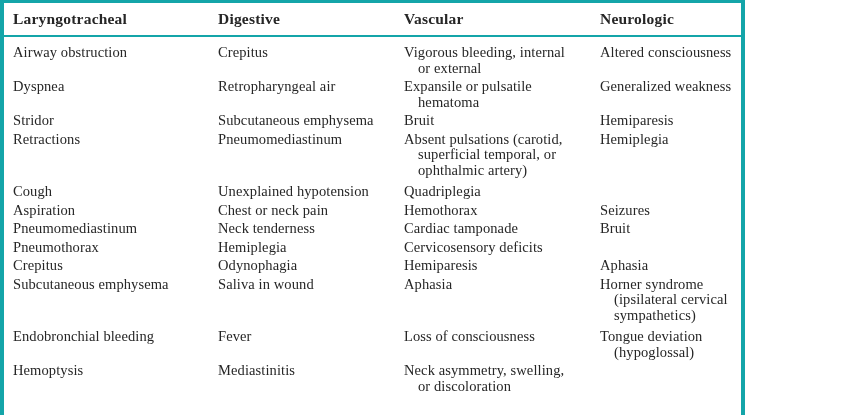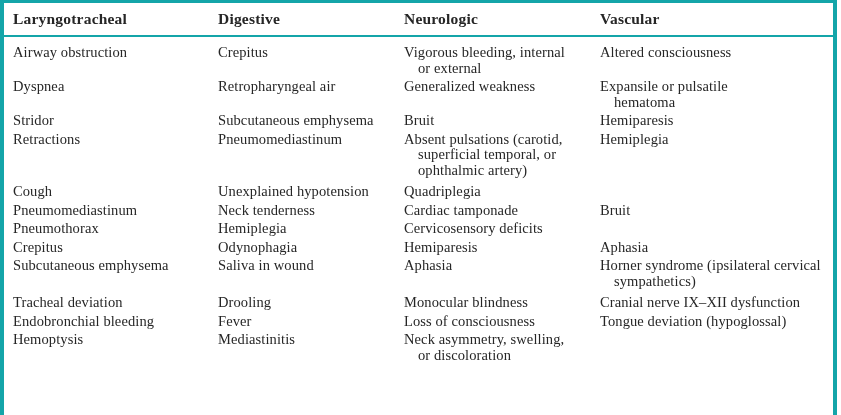--- a/index.html
+++ b/index.html
@@ -1,18 +1,18 @@
 <!DOCTYPE html>
 <html style="--accent: #14a5a9; --ink: #262626;"><head>
 <meta charset="utf-8">
 <style>
   :root { --accent: #14a5a9; --ink: #262626; }
   html, body { margin: 0; padding: 0; background: #ffffff; }
   .table-wrap {
-    width: 837px;
+    width: 745px;
     height: 415px;
     box-sizing: border-box;
     background: #ffffff;
     border-top: 3px solid var(--accent);
     border-left: 4px solid var(--accent);
     border-right: 4px solid var(--accent);
     overflow: hidden;
     font-family: "Liberation Serif", "DejaVu Serif", serif;
     color: var(--ink);
   }
@@ -47,38 +47,38 @@
     padding-right: 8px;
   }
 </style>
 </head>
 <body>
 
 <div class="table-wrap">
   <div class="thead">
     <div class="th">Laryngotracheal</div>
     <div class="th">Digestive</div>
+    <div class="th">Vascular</div>
     <div class="th">Neurologic</div>
-    <div class="th">Vascular</div>
   </div>
   <div class="tbody">
       <div class="group">
         <div class="row">
           <div class="cell">Airway obstruction</div>
           <div class="cell">Crepitus</div>
           <div class="cell">Vigorous bleeding, internal
 or external</div>
           <div class="cell">Altered consciousness</div>
         </div>
         <div class="row">
           <div class="cell">Dyspnea</div>
           <div class="cell">Retropharyngeal air</div>
-          <div class="cell">Generalized weakness</div>
           <div class="cell">Expansile or pulsatile
 hematoma</div>
+          <div class="cell">Generalized weakness</div>
         </div>
         <div class="row">
           <div class="cell">Stridor</div>
           <div class="cell">Subcutaneous emphysema</div>
           <div class="cell">Bruit</div>
           <div class="cell">Hemiparesis</div>
         </div>
         <div class="row">
           <div class="cell">Retractions</div>
           <div class="cell">Pneumomediastinum</div>
@@ -86,20 +86,26 @@
 superficial temporal, or
 ophthalmic artery)</div>
           <div class="cell">Hemiplegia</div>
         </div>
       </div>
       <div class="group">
         <div class="row">
           <div class="cell">Cough</div>
           <div class="cell">Unexplained hypotension</div>
           <div class="cell">Quadriplegia</div>
+        </div>
+        <div class="row">
+          <div class="cell">Aspiration</div>
+          <div class="cell">Chest or neck pain</div>
+          <div class="cell">Hemothorax</div>
+          <div class="cell">Seizures</div>
         </div>
         <div class="row">
           <div class="cell">Pneumomediastinum</div>
           <div class="cell">Neck tenderness</div>
           <div class="cell">Cardiac tamponade</div>
           <div class="cell">Bruit</div>
         </div>
         <div class="row">
           <div class="cell">Pneumothorax</div>
           <div class="cell">Hemiplegia</div>
@@ -114,26 +120,20 @@
         <div class="row">
           <div class="cell">Subcutaneous emphysema</div>
           <div class="cell">Saliva in wound</div>
           <div class="cell">Aphasia</div>
           <div class="cell">Horner syndrome (ipsilateral cervical
 sympathetics)</div>
         </div>
       </div>
       <div class="group">
         <div class="row">
-          <div class="cell">Tracheal deviation</div>
-          <div class="cell">Drooling</div>
-          <div class="cell">Monocular blindness</div>
-          <div class="cell">Cranial nerve IX–XII dysfunction</div>
-        </div>
-        <div class="row">
           <div class="cell">Endobronchial bleeding</div>
           <div class="cell">Fever</div>
           <div class="cell">Loss of consciousness</div>
           <div class="cell">Tongue deviation (hypoglossal)</div>
         </div>
         <div class="row">
           <div class="cell">Hemoptysis</div>
           <div class="cell">Mediastinitis</div>
           <div class="cell">Neck asymmetry, swelling,
 or discoloration</div>

